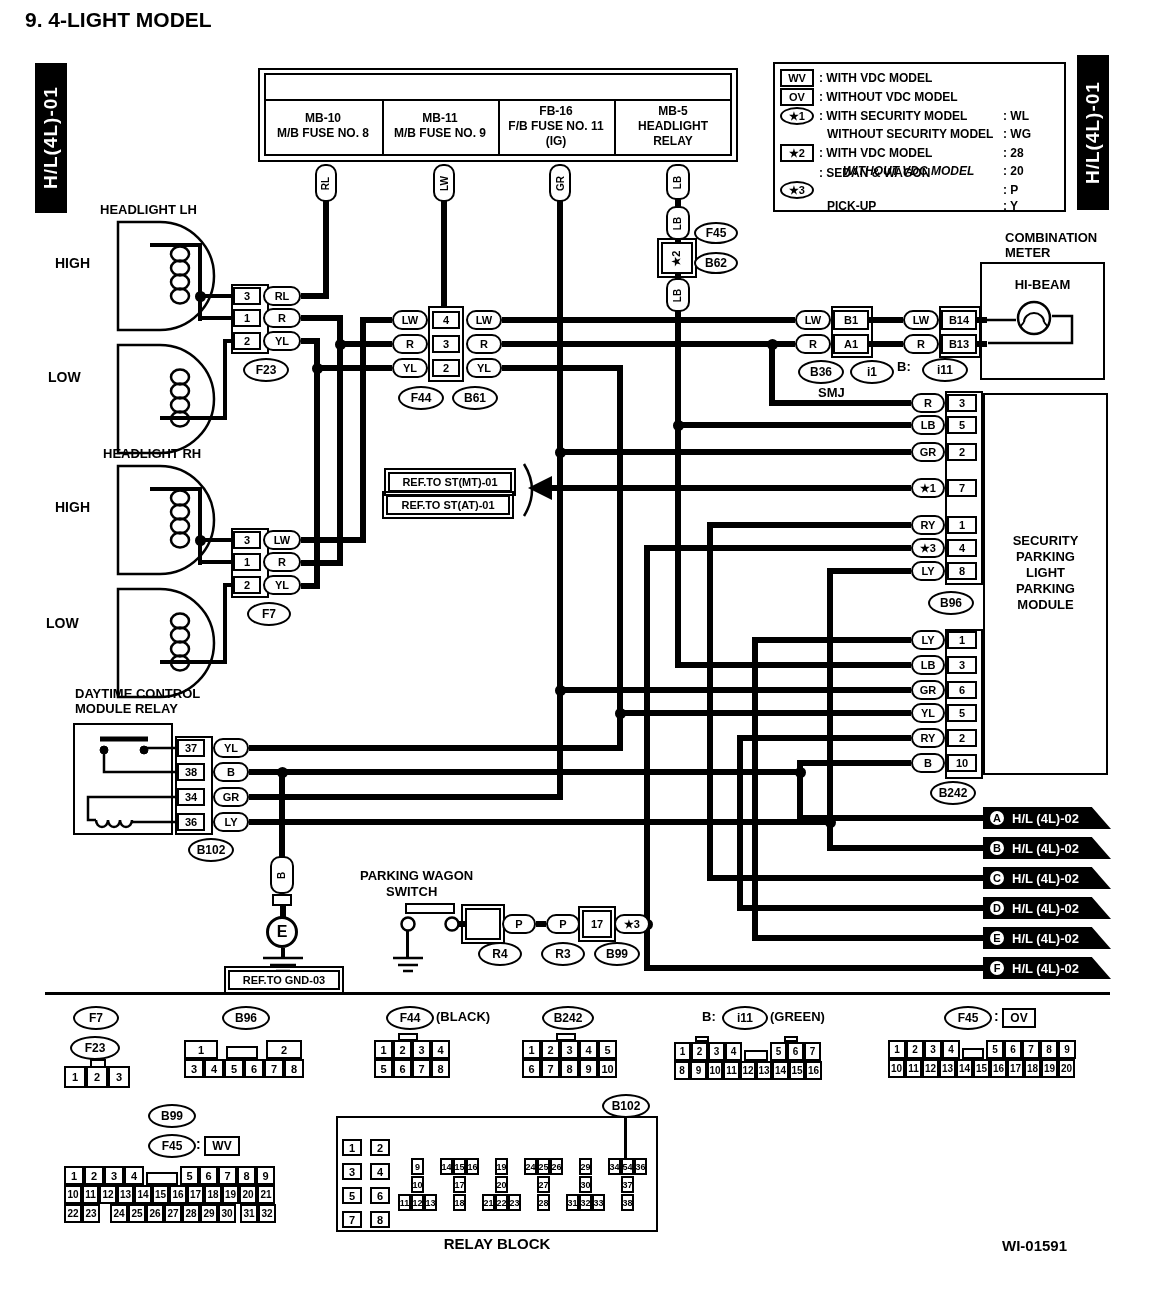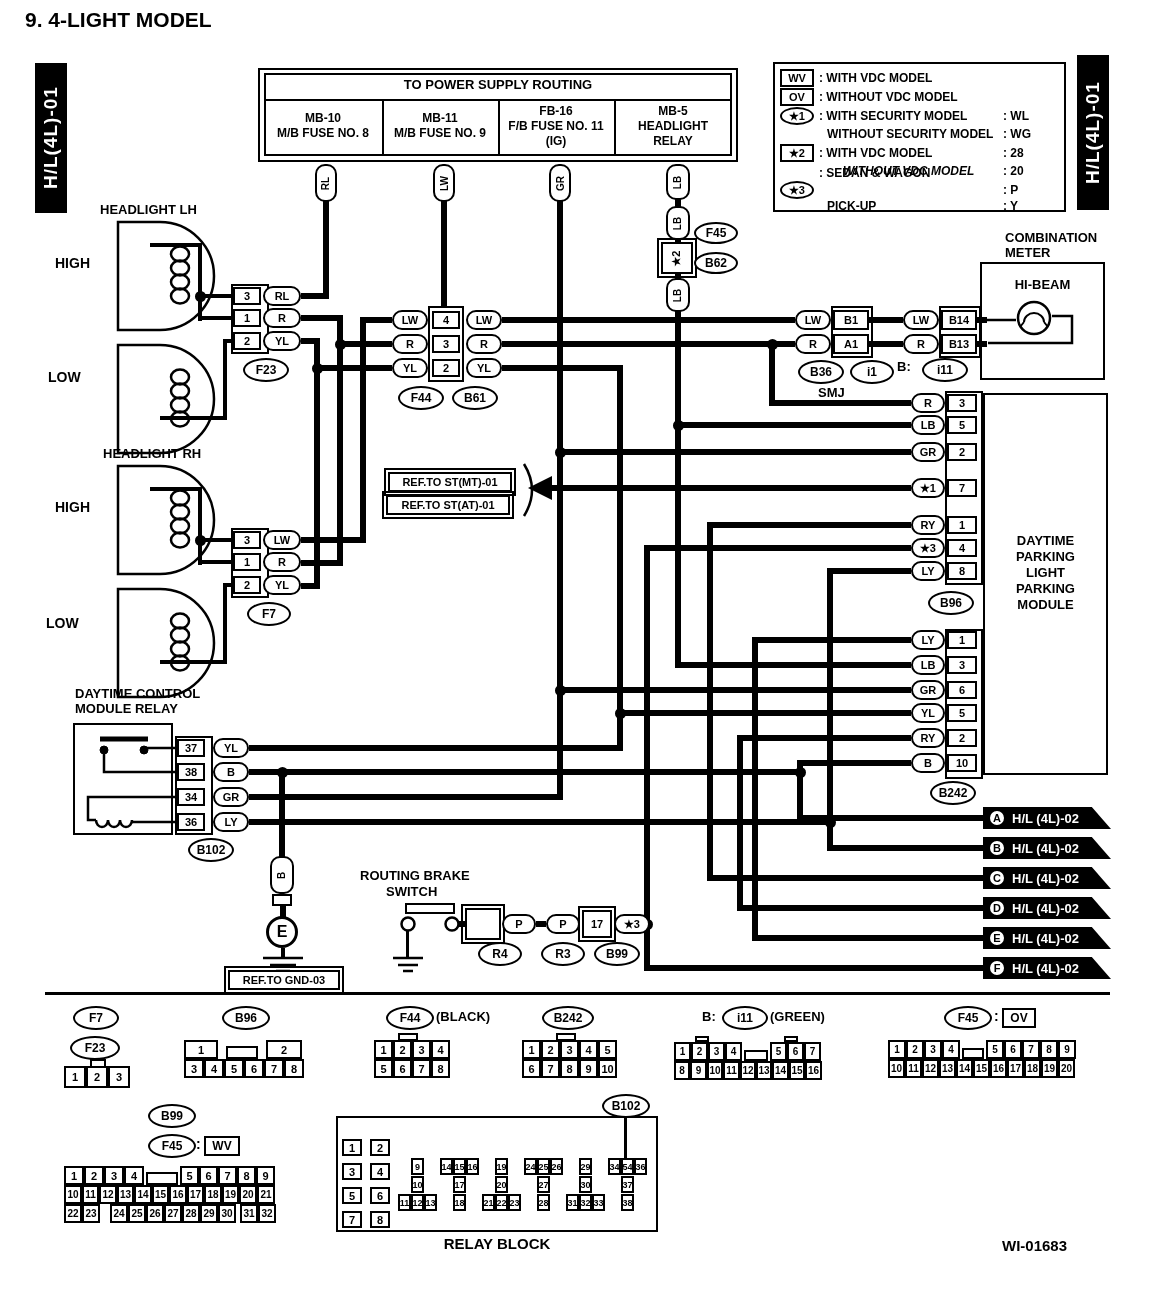--- a/index.html
+++ b/index.html
@@ -43,21 +43,20 @@
 </style>
 </head>
 <body>
 
 <div id="stage">
   <div class="tx" style="left:25px;top:8px;font-size:21px;">9. 4-LIGHT MODEL</div>
 
   <div class="tab" style="left:35px;top:63px;width:32px;height:150px;">H/L(4L)-01</div>
   <div class="tab" style="left:1077px;top:55px;width:32px;height:155px;">H/L(4L)-01</div>
 
-  <div class="tx" style="left:264px;top:78px;width:468px;text-align:center;font-size:13px;">TO POWER SUPPLY ROUTING</div>
 
   <div class="abs" id="legend-box" style="left:773px;top:62px;width:293px;height:150px;">
       <div class="lgsym" style="left: 7px; top: 7px; width: 34px; height: 18px;">WV</div>
       <div class="lgrow" style="left: 46px; top: 9px;">: WITH VDC MODEL</div>
       <div class="lgsym" style="left: 7px; top: 26px; width: 34px; height: 18px;">OV</div>
       <div class="lgrow" style="left: 46px; top: 28px;">: WITHOUT VDC MODEL</div>
       <div class="lgsym" style="left: 7px; top: 45px; width: 34px; height: 18px; border-radius: 50%;">★1</div>
       <div class="lgrow" style="left: 46px; top: 47px;">: WITH SECURITY MODEL</div>
       <div class="lgrow" style="left: 230px; top: 47px;">: WL</div>
       <div class="lgrow" style="left: 54px; top: 65px;">WITHOUT SECURITY MODEL</div>
@@ -108,21 +107,21 @@
     <path d="M96,820 H88 V797 H177 M132,822 H177" stroke-width="2.5"></path>
     <circle cx="408" cy="924" r="6.5" stroke-width="2.5" fill="#fff"></circle>
     <circle cx="452" cy="924" r="6.5" stroke-width="2.5" fill="#fff"></circle>
     <circle cx="483" cy="924" r="9" stroke-width="2.5"></circle>
     <path d="M393,958 H423 M398,965 H418 M403,971 H413" stroke-width="2.5"></path>
     <path d="M263,958 H303 M270,965 H296 M276,971 H290" stroke-width="2.5"></path>
     <path d="M524,464 q16,26 0,52" stroke-width="2.5"></path>
     <polygon points="528,488 552,476 552,500" fill="#000" stroke="none"></polygon>
   </svg>
 
-  <div class="tx" style="left:1002px;top:1238px;font-size:15px;">WI-01683</div>
+  <div class="tx" style="left:1002px;top:1238px;font-size:15px;">WI-01591</div>
 <div class="w" style="left: 323px; top: 200px; width: 6px; height: 99px;"></div>
     <div class="w" style="left: 301px; top: 293px; width: 28px; height: 6px;"></div>
     <div class="w" style="left: 441px; top: 200px; width: 6px; height: 108px;"></div>
     <div class="w" style="left: 557px; top: 200px; width: 6px; height: 600px;"></div>
     <div class="w" style="left: 249px; top: 794px; width: 311px; height: 6px;"></div>
     <div class="w" style="left: 560px; top: 449px; width: 351px; height: 6px;"></div>
     <div class="w" style="left: 560px; top: 687px; width: 351px; height: 6px;"></div>
     <div class="w" style="left: 675px; top: 199px; width: 6px; height: 8px;"></div>
     <div class="w" style="left: 675px; top: 239px; width: 6px; height: 6px;"></div>
     <div class="w" style="left: 675px; top: 273px; width: 6px; height: 6px;"></div>
@@ -495,28 +494,28 @@
     <div class="cell" style="left: 592px; top: 1194px; width: 13px; height: 17px; font-size: 9px;">33</div>
     <div class="cell" style="left: 621px; top: 1194px; width: 13px; height: 17px; font-size: 9px;">38</div>
     <div class="tx" style="left: 100px; top: 203px; width: auto; height: 18px; font-size: 13px;">HEADLIGHT LH</div>
     <div class="tx" style="left: 55px; top: 256px; width: auto; height: 18px; font-size: 14px;">HIGH</div>
     <div class="tx" style="left: 48px; top: 370px; width: auto; height: 18px; font-size: 14px;">LOW</div>
     <div class="tx" style="left: 103px; top: 447px; width: auto; height: 18px; font-size: 13px;">HEADLIGHT RH</div>
     <div class="tx" style="left: 55px; top: 500px; width: auto; height: 18px; font-size: 14px;">HIGH</div>
     <div class="tx" style="left: 46px; top: 616px; width: auto; height: 18px; font-size: 14px;">LOW</div>
     <div class="tx" style="left: 75px; top: 687px; width: auto; height: 18px; font-size: 13px;">DAYTIME CONTROL</div>
     <div class="tx" style="left: 75px; top: 702px; width: auto; height: 18px; font-size: 13px;">MODULE RELAY</div>
-    <div class="tx" style="left: 360px; top: 869px; width: auto; height: 18px; font-size: 13px;">ROUTING BRAKE</div>
+    <div class="tx" style="left: 360px; top: 869px; width: auto; height: 18px; font-size: 13px;">PARKING WAGON</div>
     <div class="tx" style="left: 386px; top: 885px; width: auto; height: 18px; font-size: 13px;">SWITCH</div>
     <div class="tx" style="left: 818px; top: 386px; width: auto; height: 18px; font-size: 13px;">SMJ</div>
     <div class="tx" style="left: 897px; top: 360px; width: auto; height: 18px; font-size: 13px;">B:</div>
     <div class="tx" style="left: 1005px; top: 231px; width: auto; height: 18px; font-size: 13px;">COMBINATION</div>
     <div class="tx" style="left: 1005px; top: 246px; width: auto; height: 18px; font-size: 13px;">METER</div>
     <div class="tx ctr" style="left: 980px; top: 278px; width: 125px; height: 18px; font-size: 13px;">HI-BEAM</div>
-    <div class="tx ctr" style="left: 983px; top: 534px; width: 125px; height: 18px; font-size: 13px;">DAYTIME</div>
+    <div class="tx ctr" style="left: 983px; top: 534px; width: 125px; height: 18px; font-size: 13px;">SECURITY</div>
     <div class="tx ctr" style="left: 983px; top: 550px; width: 125px; height: 18px; font-size: 13px;">PARKING</div>
     <div class="tx ctr" style="left: 983px; top: 566px; width: 125px; height: 18px; font-size: 13px;">LIGHT</div>
     <div class="tx ctr" style="left: 983px; top: 582px; width: 125px; height: 18px; font-size: 13px;">PARKING</div>
     <div class="tx ctr" style="left: 983px; top: 598px; width: 125px; height: 18px; font-size: 13px;">MODULE</div>
     <div class="tx" style="left: 436px; top: 1010px; width: auto; height: 18px; font-size: 13px;">(BLACK)</div>
     <div class="tx" style="left: 702px; top: 1010px; width: auto; height: 18px; font-size: 13px;">B:</div>
     <div class="tx" style="left: 770px; top: 1010px; width: auto; height: 18px; font-size: 13px;">(GREEN)</div>
     <div class="tx" style="left: 994px; top: 1009px; width: auto; height: 18px; font-size: 14px;">:</div>
     <div class="tx" style="left: 196px; top: 1137px; width: auto; height: 18px; font-size: 14px;">:</div>
     <div class="tx ctr" style="left: 336px; top: 1236px; width: 322px; height: 18px; font-size: 15px;">RELAY BLOCK</div>

